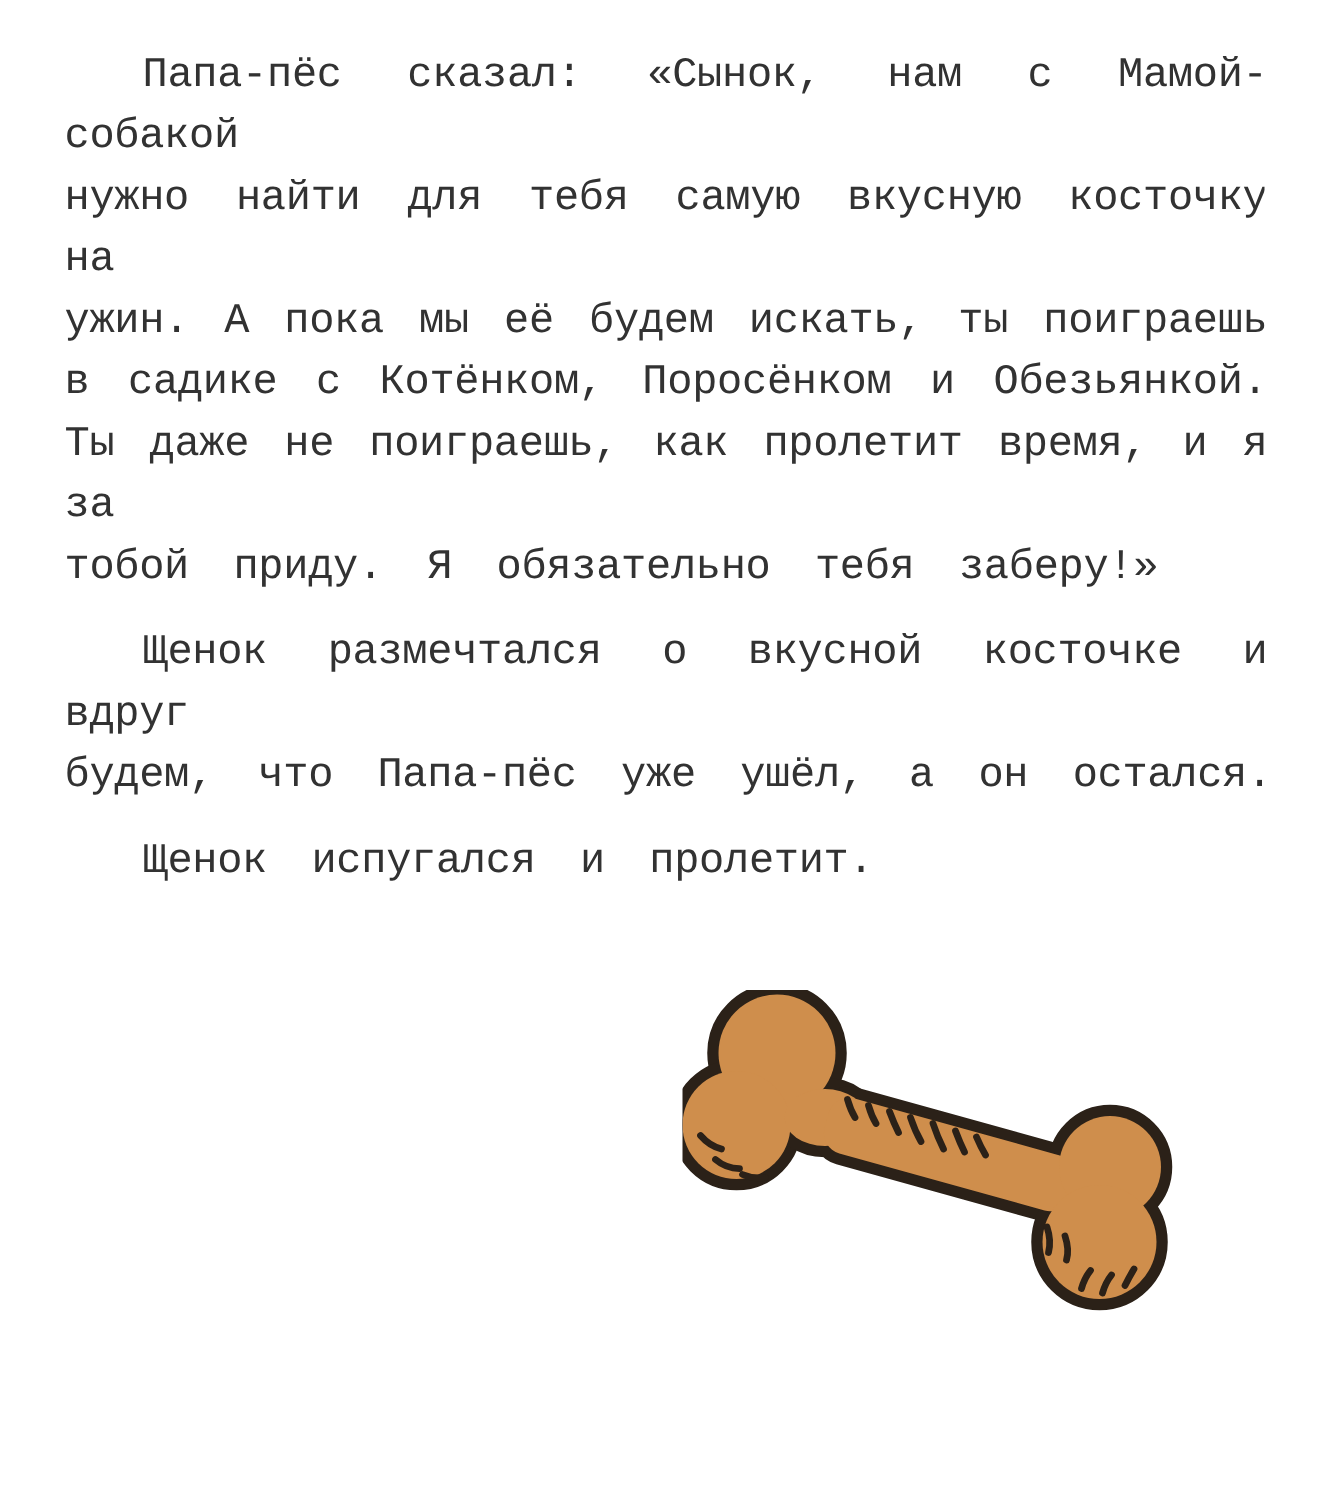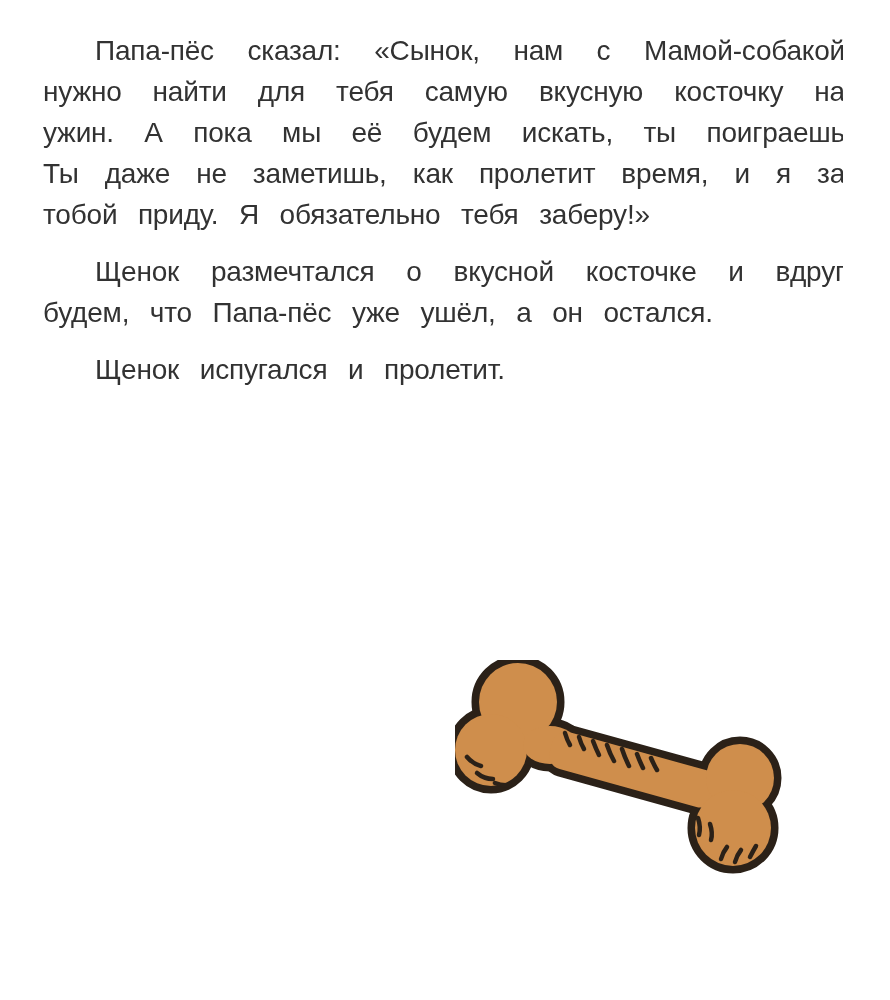--- a/index.html
+++ b/index.html
@@ -6,21 +6,21 @@
     margin: 0;
     padding: 0;
     background: #ffffff;
   }
   .page {
     position: relative;
     width: 843px;
     height: 1000px;
     background: #ffffff;
     overflow: hidden;
-    font-family: Liberation Sans, sans-serif;
+    font-family: Liberation Mono, monospace;
   }
   .story {
     position: absolute;
     left: 43px;
     top: 30px;
     width: 802px;
     font-size: 28px;
     line-height: 41px;
     color: #323232;
     letter-spacing: -0.2px;
@@ -58,21 +58,22 @@
 </head>
 <body>
 
 <div class="page">
 
   <div class="story">
     <div class="para">
       <div class="line first">Папа-пёс сказал: «Сынок, нам с Мамой-собакой</div>
       <div class="line">нужно найти для тебя самую вкусную косточку на</div>
       <div class="line">ужин. А пока мы её будем искать, ты поиграешь</div>
-      <div class="line">Ты даже не заметишь, как пролетит время, и я за</div>
+      <div class="line">в садике с Котёнком, Поросёнком и Обезьянкой.</div>
+      <div class="line">Ты даже не поиграешь, как пролетит время, и я за</div>
       <div class="line last">тобой приду. Я обязательно тебя заберу!»</div>
     </div>
     <div class="para">
       <div class="line first">Щенок размечтался о вкусной косточке и вдруг</div>
       <div class="line last">будем, что Папа-пёс уже ушёл, а он остался.</div>
     </div>
     <div class="para">
       <div class="line first last">Щенок испугался и пролетит.</div>
     </div>
   </div>

